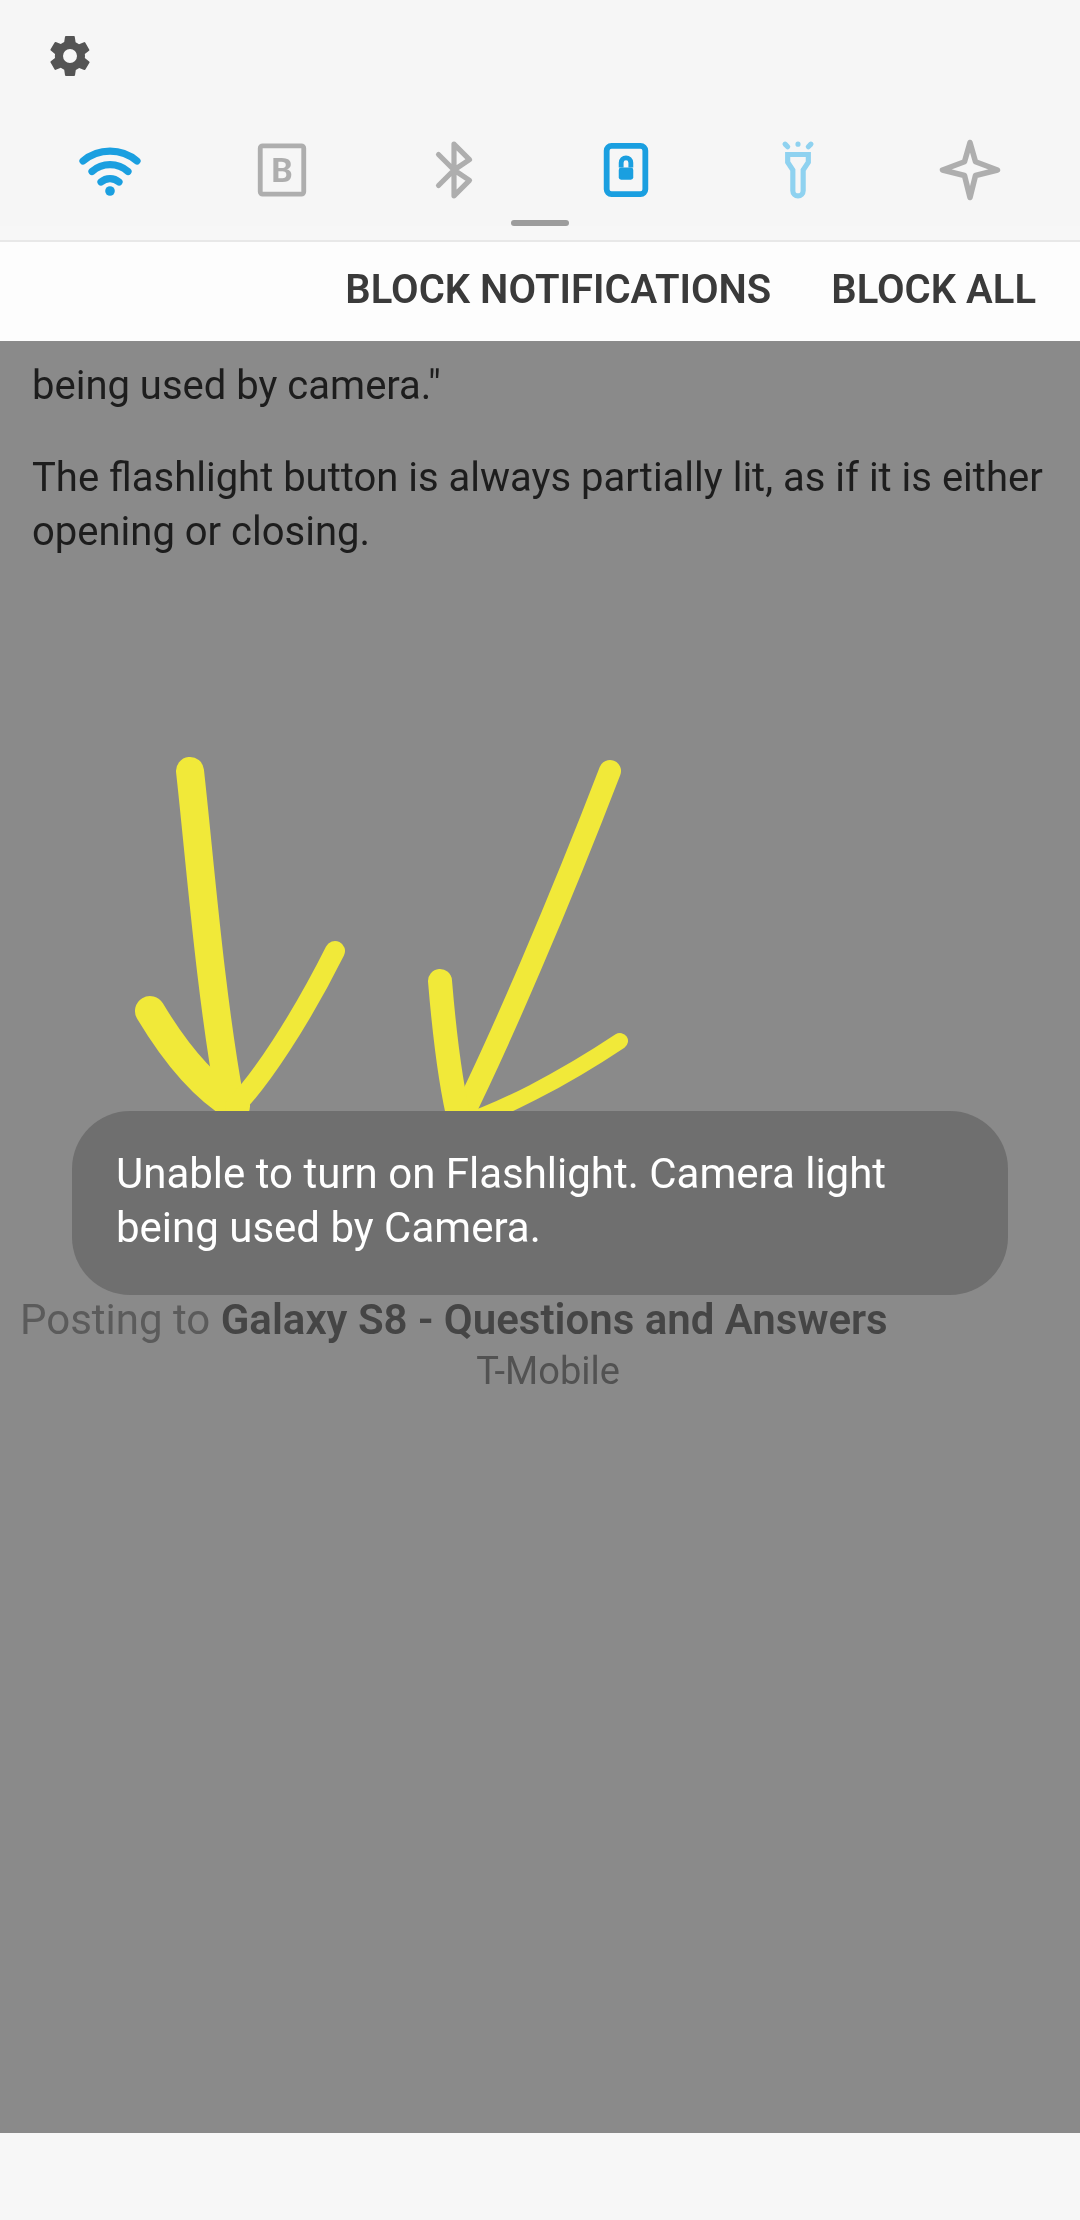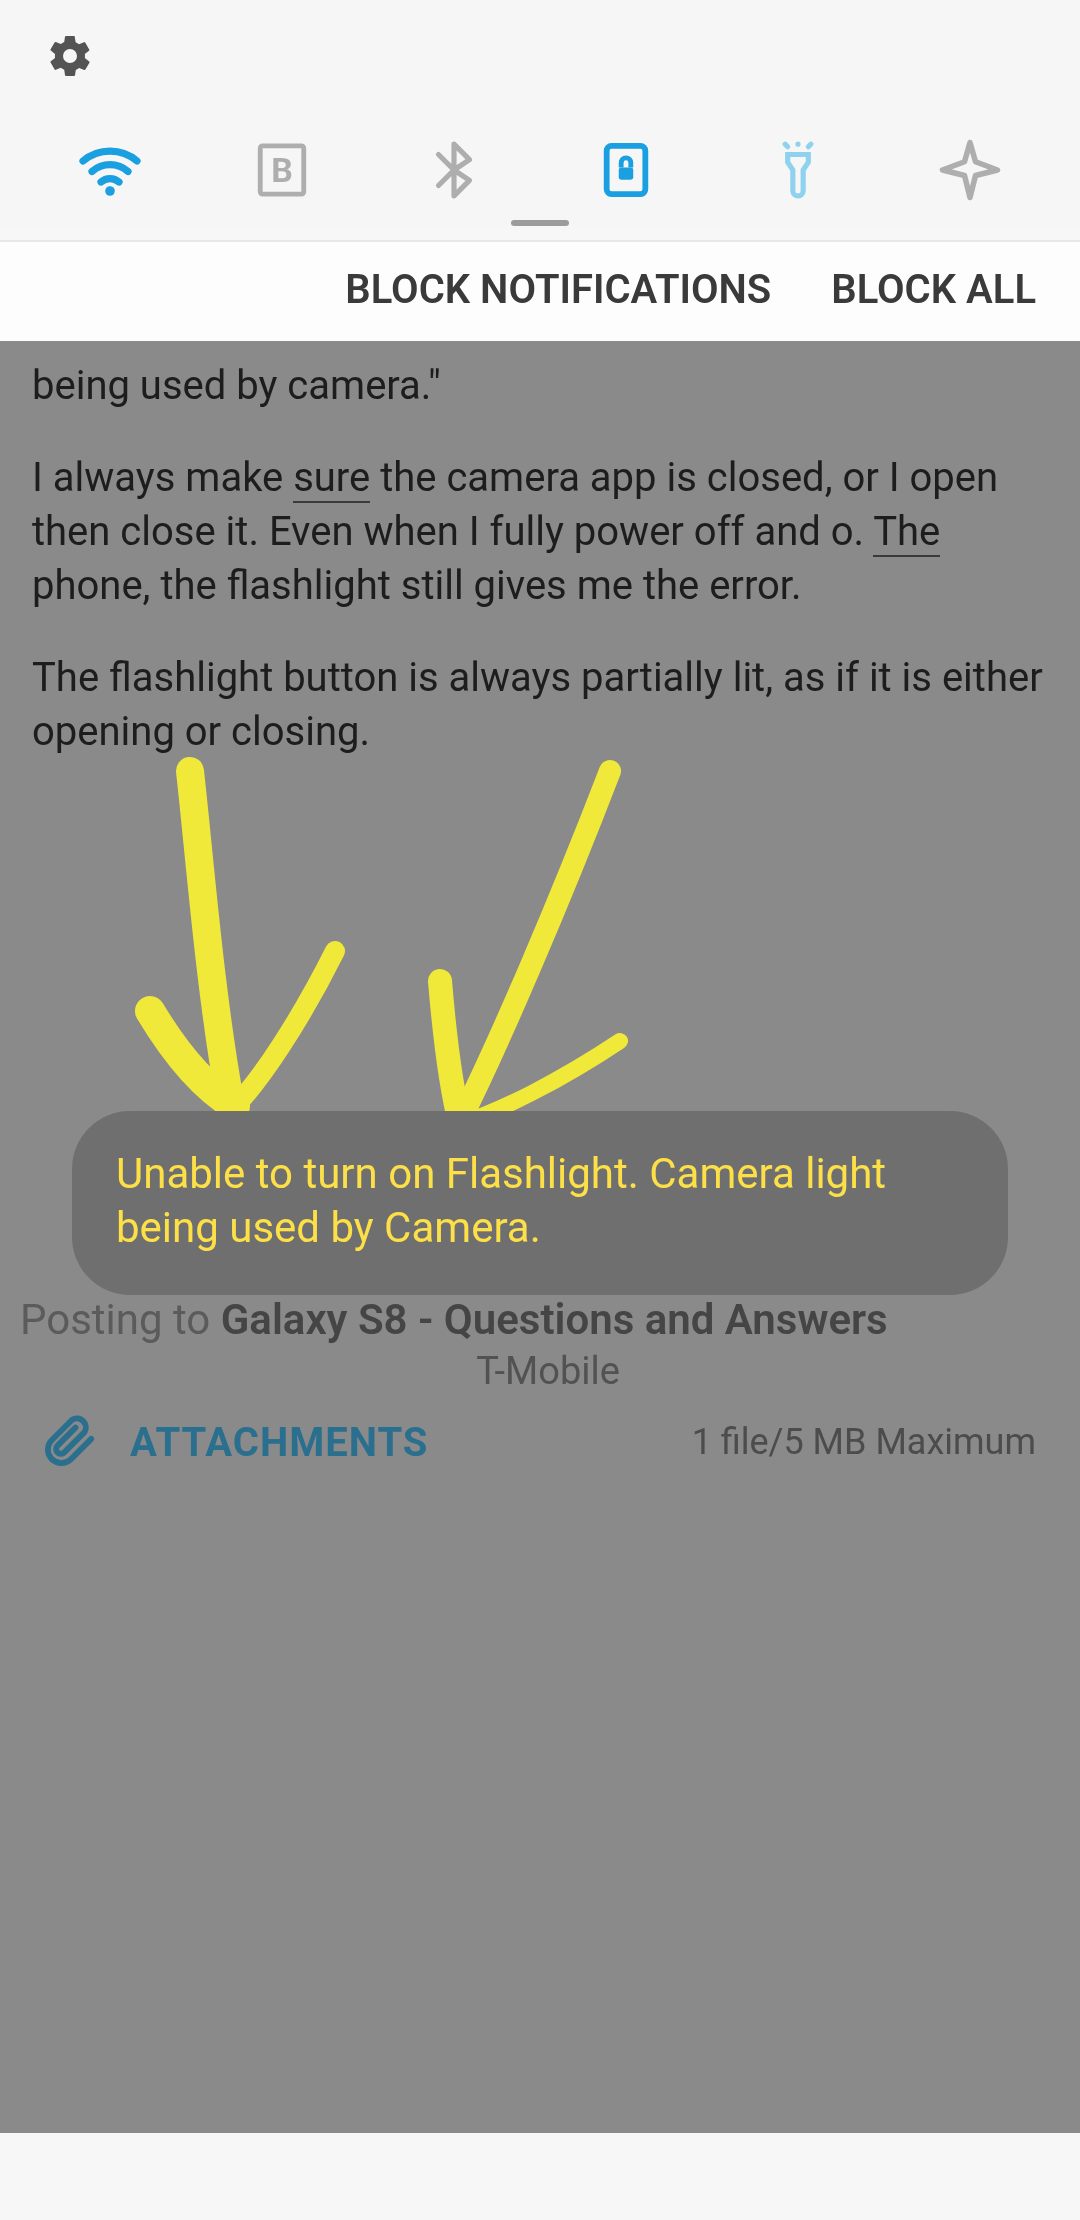--- a/index.html
+++ b/index.html
@@ -26,21 +26,21 @@
   .notif-sub{font-size:40px;color:#6e6e6e;margin-top:10px;}
   
   .actions{border-top:2px solid #e8e8e8;background:#fdfdfd;display:flex;justify-content:flex-end;gap:60px;padding:24px 44px 28px 44px;font-size:40px;font-weight:600;color:#3a3a3a;text-align:right;}
   
   .bg{position:relative;background:#8a8a8a;height:1792px;padding:18px 32px 0 32px;color:#1d1d1d;}
   .bg p{margin:0 0 38px 0;font-size:40px;line-height:54px;color:#1d1d1d;}
   .und{border-bottom:2px solid #3a3a3a;}
   
   .arrow-wrap{position:absolute;top:400px;left:0;width:100%;height:460px;}
   
-  .toast{position:absolute;top:770px;left:72px;right:72px;background:#6f6f6f;border-radius:58px;padding:36px 44px 40px 44px;color:#fde047;font-size:42px;line-height:54px;}
+  .toast{position:absolute;top:770px;left:72px;right:72px;background:#6f6f6f;border-radius:58px;padding:36px 44px 40px 44px;color:#ffffff;font-size:42px;line-height:54px;}
   
   .posting{position:absolute;top:954px;left:20px;font-size:42px;color:#5b5b5b;}
   .posting b{color:#454545;font-weight:600;}
   .tmobile{position:absolute;top:1008px;left:8px;width:100%;text-align:center;font-size:38px;color:#525252;}
   
   .attach-row{position:absolute;top:1072px;left:0;width:100%;padding:0 44px;display:flex;align-items:center;justify-content:space-between;}
   .attach-left{display:flex;align-items:center;gap:32px;}
   .attach-label{font-size:40px;font-weight:700;color:#2b6f8e;letter-spacing:1px;}
   .attach-info{font-size:36px;color:#4c4c4c;}
 </style>
@@ -107,23 +107,20 @@
   </div>
 
 
   <div class="actions">
     <span>BLOCK NOTIFICATIONS</span>
     <span>BLOCK ALL</span>
   </div>
 
   <div class="bg">
     <p>being used by camera."</p>
-    <p>
-      <span>I always make </span><span class="und">sure</span><span> the camera app is closed, or I open then close it. Even when I fully power off and o. </span><span class="und">The</span><span> phone, the flashlight still gives me the error.</span>
-    </p>
     <p>The flashlight button is always partially lit, as if it is either opening or closing.</p>
 
     <div class="arrow-wrap">
       <svg viewBox="0 0 1080 460" width="1080" height="460">
         <g fill="none" stroke="#f1e939" stroke-linecap="round">
 
           <path d="M190 30 C200 120 210 250 230 360" stroke-width="28"></path>
           <path d="M150 270 C180 320 210 350 235 365" stroke-width="30"></path>
           <path d="M335 210 C300 280 260 340 235 365" stroke-width="20"></path>
 
@@ -134,27 +131,16 @@
       </svg>
     </div>
 
     <div class="toast">Unable to turn on Flashlight. Camera light being used by Camera.</div>
 
     <div class="posting">
       <span>Posting to </span><b>Galaxy S8 - Questions and Answers</b>
     </div>
     <div class="tmobile">T-Mobile</div>
 
-    <div class="attach-row">
-      <div class="attach-left">
-        <span>
-          <svg viewBox="0 0 24 24" width="54" height="54">
-              <path d="M21 11.5 12 20.5a6 6 0 0 1-8.5-8.5l9-9A4 4 0 0 1 18 8.5l-9 9a2 2 0 0 1-3-3l8-8" fill="none" stroke="#2b6f8e" stroke-width="2.6" stroke-linecap="round"></path>
-            </svg>
-        </span>
-        <span class="attach-label">ATTACHMENTS</span>
-      </div>
-      <span class="attach-info">1 file/5 MB Maximum</span>
-    </div>
 
   </div>
 
 </div>
 
 </body></html>

